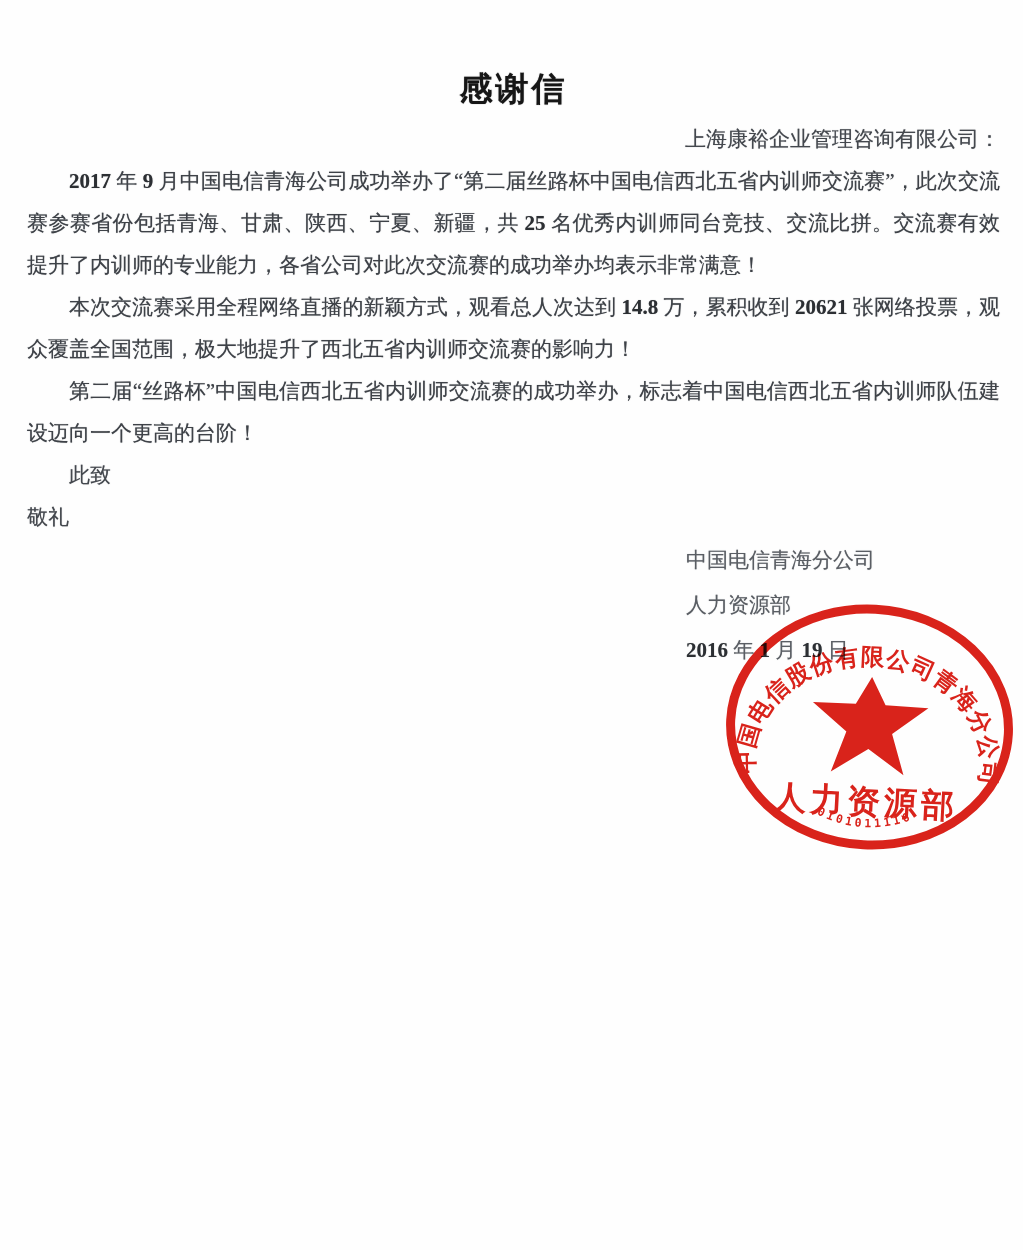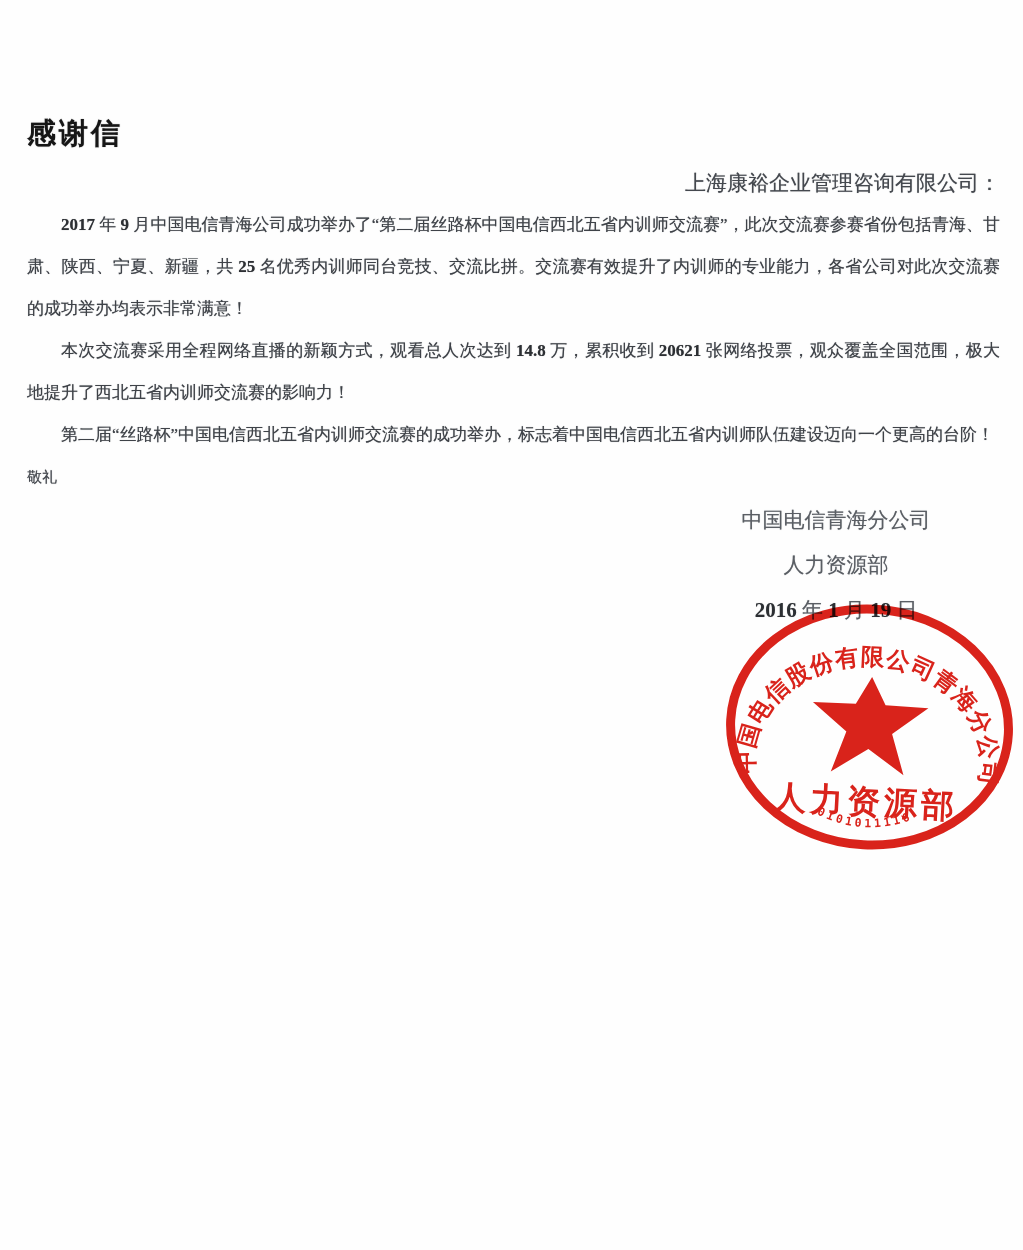--- a/index.html
+++ b/index.html
@@ -10,52 +10,52 @@
     font-family:"Liberation Serif", serif;
     color:#3b3b3b;
     overflow:hidden;
   }
   .page {
     position:absolute; inset:0;
     padding:0 23px 0 27px;
     background:#fefefe;
   }
   .doc-title {
-    margin-top:116px;
+    margin-top:72px;
+    text-align:center;
     font-family:"Liberation Sans", sans-serif;
-    font-size:29px;
+    font-size:33px;
     font-weight:bold;
     color:#161616;
     letter-spacing:3px;
     line-height:34px;
     text-shadow:0 0 1px rgba(20,20,20,.55);
   }
   .salutation {
     margin-top:12px;
     font-size:21px;
     line-height:42px;
     color:#44484e;
     text-shadow:0 0 .8px rgba(60,64,70,.6);
     text-align:right;
   }
   .body-para {
-    font-size:17px;
+    font-size:21px;
     line-height:42px;
     text-indent:2em;
     text-align:justify;
     color:#3e4248;
     text-shadow:0 0 .8px rgba(55,58,64,.6);
   }
   .body-para b, .sig-date b { font-weight:bold; color:#2c2f33; }
   .closing-cizhi { font-size:21px; line-height:42px; text-indent:2em; color:#44484e; text-shadow:0 0 .8px rgba(60,64,70,.6); }
-  .closing-jingli { font-size:15px; line-height:42px; color:#44484e; text-shadow:0 0 .8px rgba(60,64,70,.6); }
+  .closing-jingli { font-size:21px; line-height:42px; color:#44484e; text-shadow:0 0 .8px rgba(60,64,70,.6); }
   .signature {
     width:300px;
     margin:0 14px 0 auto;
-    text-align:center;
     font-size:21px;
     line-height:45px;
     color:#5a5e64;
     text-shadow:0 0 .8px rgba(90,94,100,.55);
   }
   .stamp {
     position:absolute;
     left:722px; top:600px;
     width:295px; height:255px;
     transform:rotate(3deg);
@@ -71,20 +71,21 @@
 <div class="page">
 
   <h1 class="doc-title">感谢信</h1>
 
   <p class="salutation">上海康裕企业管理咨询有限公司：</p>
 
   <p class="body-para bold-nums"><b>2017</b> 年 <b>9</b> 月中国电信青海公司成功举办了“第二届丝路杯中国电信西北五省内训师交流赛”，此次交流赛参赛省份包括青海、甘肃、陕西、宁夏、新疆，共 <b>25</b> 名优秀内训师同台竞技、交流比拼。交流赛有效提升了内训师的专业能力，各省公司对此次交流赛的成功举办均表示非常满意！</p>
   <p class="body-para bold-nums">本次交流赛采用全程网络直播的新颖方式，观看总人次达到 <b>14.8</b> 万，累积收到 <b>20621</b> 张网络投票，观众覆盖全国范围，极大地提升了西北五省内训师交流赛的影响力！</p>
   <p class="body-para bold-nums">第二届“丝路杯”中国电信西北五省内训师交流赛的成功举办，标志着中国电信西北五省内训师队伍建设迈向一个更高的台阶！</p>
 
+  <p class="closing-cizhi">此致</p>
   <p class="closing-jingli">敬礼</p>
 
   <div class="signature">
     <div class="sig-company">中国电信青海分公司</div>
     <div class="sig-dept">人力资源部</div>
     <div class="sig-date bold-nums"><b>2016</b> 年 <b>1</b> 月 <b>19</b> 日</div>
   </div>
 
   <div class="stamp">
     <svg viewBox="0 0 295 255">

